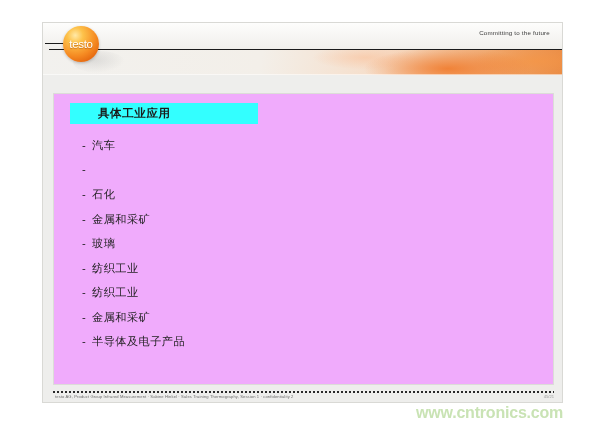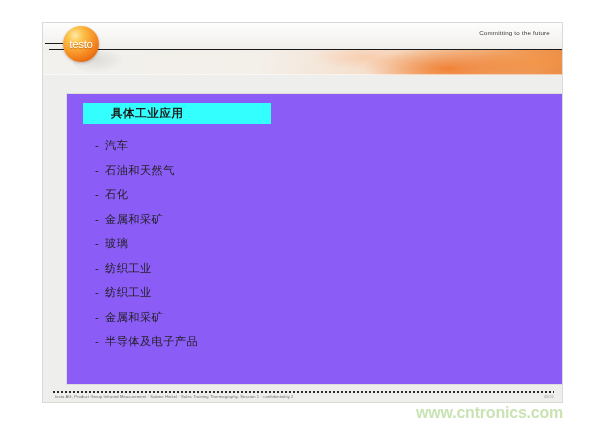--- a/index.html
+++ b/index.html
@@ -128,25 +128,25 @@
     font-size: 13.5px;
     font-weight: bold;
     color: #1b1b1b;
     letter-spacing: .8px;
     white-space: nowrap;
   }
 
   
   .content {
     position: absolute;
-    left: 23px;
+    left: 10px;
     top: 70px;
     width: 501px;
     height: 292px;
-    background: #8b5cf6;
+    background: #f0abfc;
     border: 1px solid #dcdcd8;
     box-sizing: border-box;
   }
 
   
   .subtitle-bar {
     position: absolute;
     left: 16px;
     top: 9px;
     width: 188px;
@@ -253,21 +253,20 @@
       <span class="subtitle-text">具体工业应用</span>
     </div>
 
     <div class="bullets">
       <div class="bullet-item">
         <span class="bullet-dash">-</span>
         <span>汽车</span>
       </div>
       <div class="bullet-item">
         <span class="bullet-dash">-</span>
-        <span>石油和天然气</span>
       </div>
       <div class="bullet-item">
         <span class="bullet-dash">-</span>
         <span>石化</span>
       </div>
       <div class="bullet-item">
         <span class="bullet-dash">-</span>
         <span>金属和采矿</span>
       </div>
       <div class="bullet-item">

